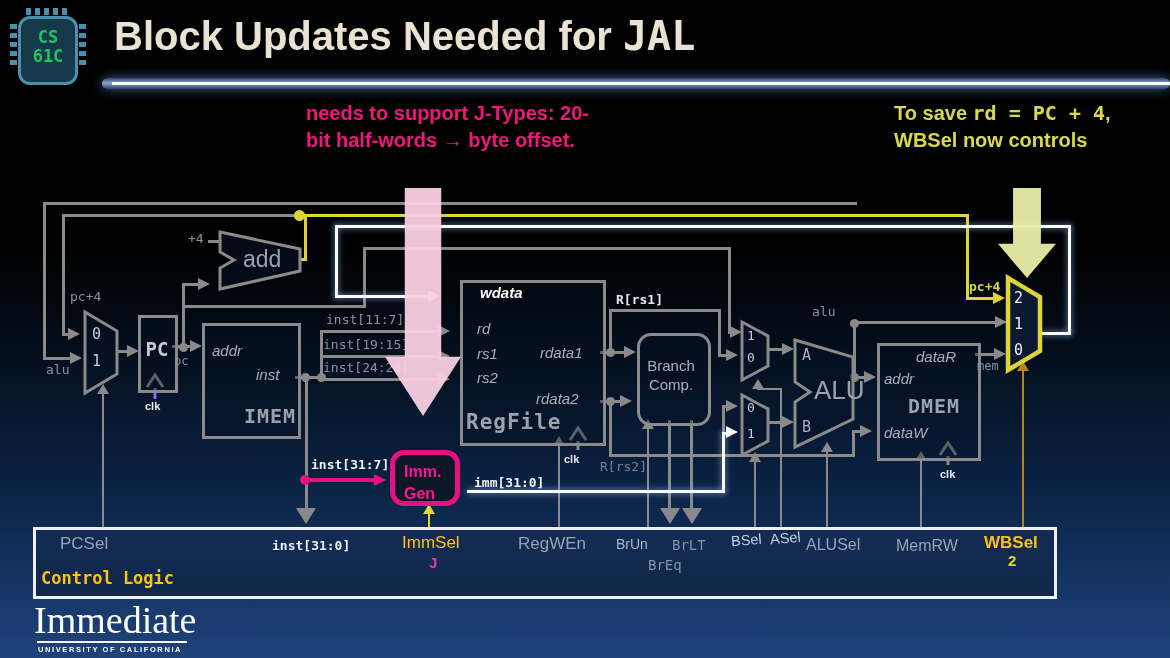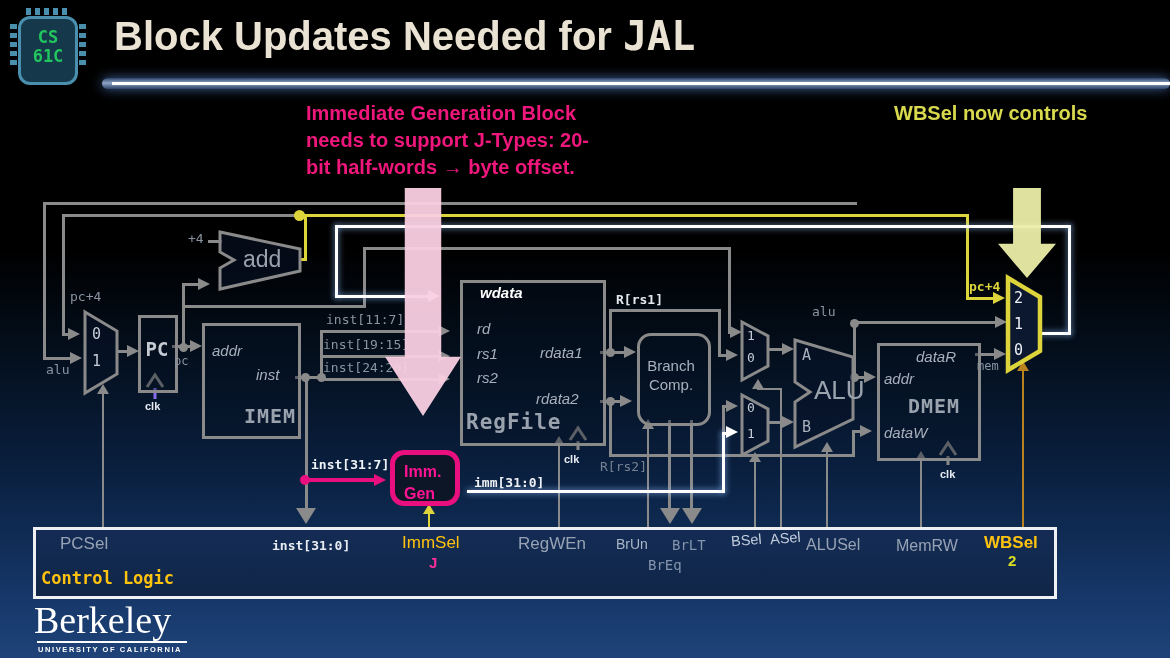--- a/index.html
+++ b/index.html
@@ -52,25 +52,25 @@
   </div>
   <div class="abs" style="left:114px;top:13px;color:#eae2d3;font:bold 40px 'Liberation Sans',sans-serif;white-space:nowrap;">
     <span>Block Updates Needed for</span>
     <span class="mono" style="font-weight:bold;">JAL</span>
   </div>
   <div class="abs" style="left:102px;top:78px;width:1068px;height:11px;border-radius:7px;background:linear-gradient(180deg,#2c4166,#8fa6c8 45%,#2c4166);box-shadow:0 0 12px #3d5e93;">
     <div class="abs" style="left:10px;top:4px;right:0;height:3px;background:#fff;"></div>
   </div>
 
   <div class="abs" style="left:306px;top:100px;color:#f0177c;font:600 20px/27px 'Liberation Sans',sans-serif;">
-    <div>Immediate Generation Block</div>
     <div>needs to support J-Types: 20-</div>
     <div>bit half-words → byte offset.</div>
   </div>
   <div class="abs" style="left:894px;top:100px;color:#d9d94e;font:600 20px/27px 'Liberation Sans',sans-serif;">
+    <div><span>To save </span><span class="mono" style="font-weight:bold">rd = PC + 4</span><span>,</span></div>
     <div>WBSel now controls</div>
   </div>
 
   <div class="wire" style="left:43px;top:202px;width:814px;height:3px;"></div>
   <div class="wire" style="left:43px;top:202px;width:3px;height:158px;"></div>
   <div class="wire" style="left:43px;top:357px;width:32px;height:3px;"></div>
   <div class="ar ar-r cg" style="left:70px;top:352px;"></div>
   <div class="wire" style="left:62px;top:214px;width:238px;height:3px;"></div>
   <div class="wire" style="left:62px;top:214px;width:3px;height:122px;"></div>
   <div class="wire" style="left:62px;top:333px;width:12px;height:3px;"></div>
@@ -281,18 +281,18 @@
   <div class="ctl-lbl" style="left:770px;top:530px;font-size:14.5px;color:#c2cddc;transform:rotate(-5deg);">ASel</div>
   <div class="ctl-lbl" style="left:806px;top:536px;font-size:16px;">ALUSel</div>
   <div class="ctl-lbl" style="left:896px;top:537px;font-size:16px;">MemRW</div>
   <div class="ctl-lbl" style="left:984px;top:533px;font-weight:bold;color:#ffc20e;">WBSel</div>
   <div class="abs" style="left:1008px;top:552px;color:#d9e021;font:bold 15px 'Liberation Sans',sans-serif;">2</div>
   <div class="abs mono" style="left:41px;top:568px;color:#ffc20e;font-weight:bold;font-size:17px;">Control Logic</div>
 
   <div class="big-arrow" style="left:385px;top:188px;width:76px;height:228px;background:rgba(249,207,226,.95);z-index:5;"></div>
   <div class="big-arrow" style="left:998px;top:188px;width:58px;height:90px;background:rgba(235,238,168,.95);z-index:5;clip-path:polygon(26% 0,74% 0,74% 62%,100% 62%,50% 100%,0 62%,26% 62%);"></div>
 
-  <div class="abs" style="left:34px;top:598px;color:#fff;font:38px 'Liberation Serif',serif;">Berkeley</div>
+  <div class="abs" style="left:34px;top:598px;color:#fff;font:38px 'Liberation Serif',serif;">Immediate</div>
   <div class="abs" style="left:37px;top:641px;width:150px;height:2px;background:#fff;"></div>
   <div class="abs" style="left:38px;top:645px;color:#fff;font:bold 7.5px 'Liberation Sans',sans-serif;letter-spacing:1.6px;">UNIVERSITY OF CALIFORNIA</div>
 
 
 </div>
 
 </body></html>

